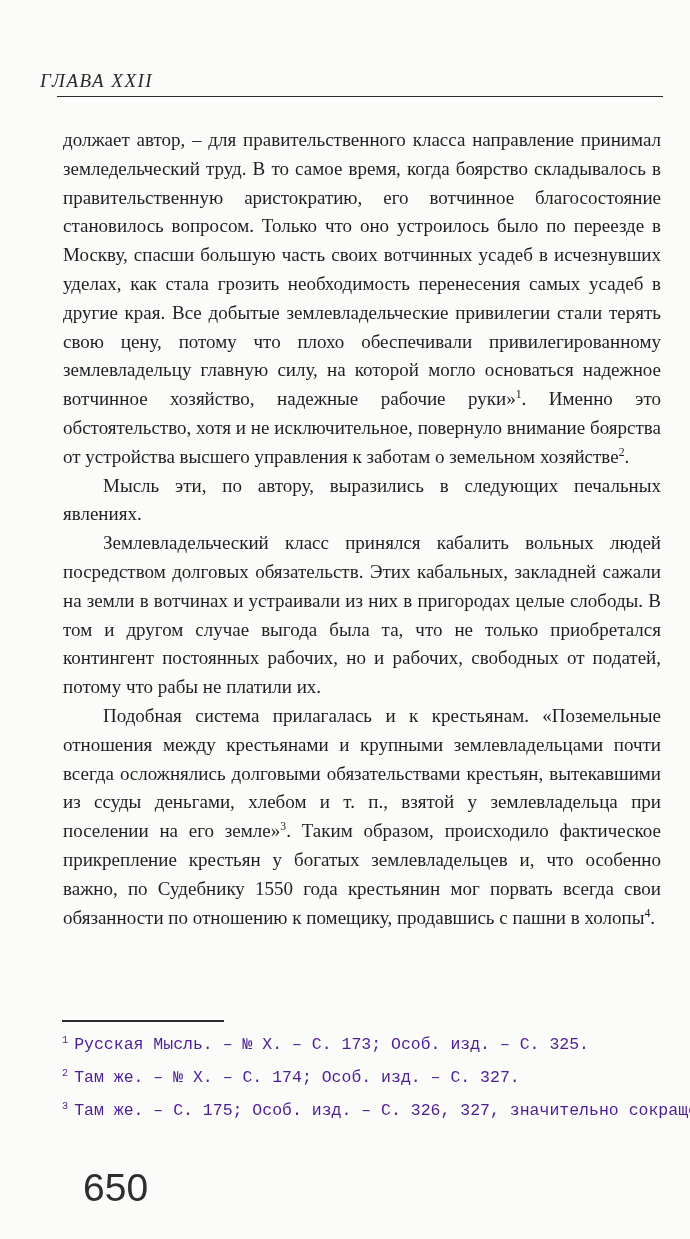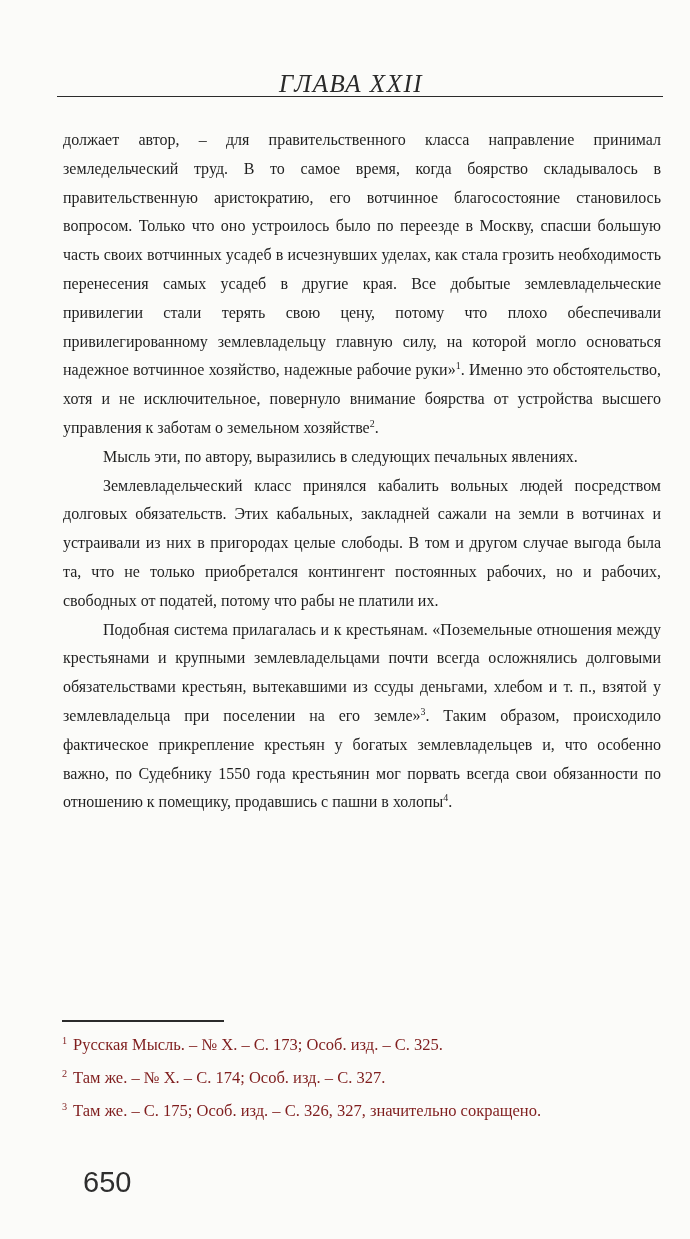--- a/index.html
+++ b/index.html
@@ -14,40 +14,40 @@
   }
   .page {
     position: absolute;
     inset: 0;
   }
   .chapter-header {
     position: absolute;
     top: 70px;
     left: 40px;
     right: 28px;
-    text-align: center;
+    text-align: left;
     font-style: italic;
-    font-size: 25px;
+    font-size: 19px;
     letter-spacing: 1.5px;
     color: #2a2a2a;
   }
   .header-rule {
     position: absolute;
     top: 96px;
     left: 57px;
     right: 27px;
     height: 0;
     border-top: 1.7px solid #2b2b2b;
   }
   .body-text {
     position: absolute;
     top: 126px;
     left: 63px;
     width: 598px;
-    font-size: 16px;
+    font-size: 19px;
     line-height: 28.8px;
     text-align: justify;
     color: #1f1f1f;
   }
   .para { margin: 0; }
   .para.indent { text-indent: 40px; }
   .body-text sup {
     font-size: 0.62em;
     line-height: 0;
     vertical-align: super;
@@ -58,41 +58,41 @@
     left: 62px;
     width: 162px;
     height: 0;
     border-top: 2px solid #2b2b2b;
   }
   .footnotes {
     position: absolute;
     top: 1028px;
     left: 62px;
     width: 592px;
-    font-family: Liberation Serif, serif;
+    font-family: Liberation Mono, monospace;
     font-size: 16.5px;
-    color: #7f1d1d;
+    color: #4c1d95;
   }
   .footnote {
     margin: 0;
     line-height: 33px;
     white-space: nowrap;
   }
   .footnote sup.fn-marker {
     font-size: 0.62em;
     line-height: 0;
     vertical-align: super;
     margin-right: 6px;
   }
   .page-number {
     position: absolute;
     top: 1166px;
     left: 83px;
     font-family: "Liberation Sans", sans-serif;
-    font-size: 29px;
+    font-size: 39px;
     color: #2e2e2e;
   }
 </style>
 </head>
 <body>
 
 <div class="page">
 
   <div class="chapter-header">ГЛАВА XXII</div>
 

